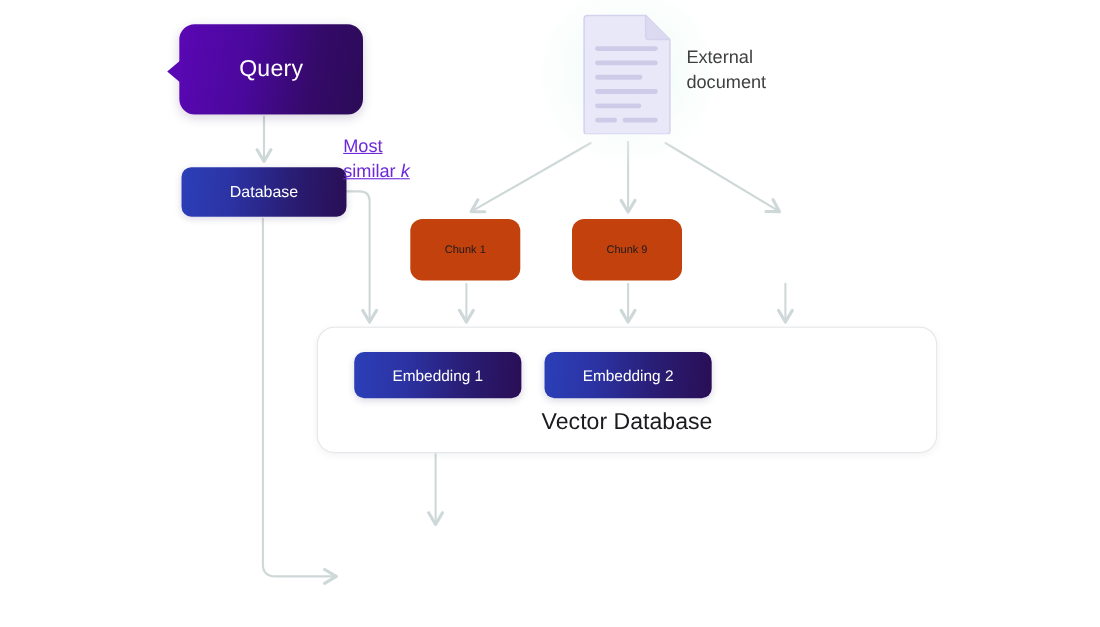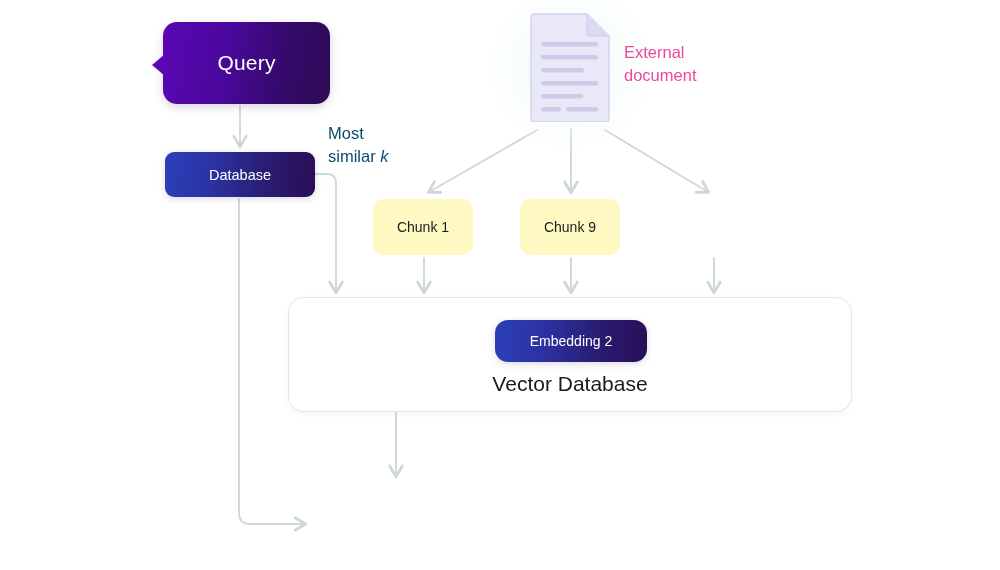--- a/index.html
+++ b/index.html
@@ -98,29 +98,29 @@
     height: 45px;
     font-size: 14.5px;
   }
   .embed-db {
     top: 320px;
     width: 152px;
     height: 42px;
     font-size: 14px;
   }
   #embedding-1 { left: 322px; }
-  #embedding-2 { left: 495px; border-radius: 13px; }
+  #embedding-2 { left: 495px; }
   #embedding-3 { left: 668px; }
 
   
   .chunk {
     border-radius: 11px;
-    background: #fef9c3;
+    background: #c2410c;
     color: #1b1b1f;
-    font-size: 14px;
+    font-size: 10px;
     top: 199px;
     width: 100px;
     height: 56px;
     z-index: 3;
   }
   #chunk-1 { left: 373px; }
   #chunk-2 { left: 520px; }
   #chunk-3 { left: 663px; }
 
   
@@ -164,35 +164,36 @@
     border-radius: 50%;
     background: radial-gradient(circle at 50% 50%, rgba(232,250,244,0.85) 0%, rgba(240,252,248,0.45) 45%, rgba(255,255,255,0) 72%);
     z-index: 1;
   }
   #doc-label {
     position: absolute;
     left: 624px;
     top: 41px;
     width: 140px;
     font-size: 16.5px;
-    color: #ec4899;
+    color: #404040;
     line-height: 1.38;
     white-space: pre-line;
     z-index: 3;
   }
 
   
   #most-similar-label {
     position: absolute;
-    left: 328px;
+    left: 312px;
     top: 122px;
     font-size: 16.5px;
-    color: #0c4a6e;
+    color: #6d28d9;
     line-height: 1.38;
     z-index: 3;
+    text-decoration: underline;
   }
   #most-similar-label .ital {
     font-style: italic;
   }
 </style>
 </head>
 <body>
 
 <div id="canvas">
 
@@ -261,18 +262,21 @@
   <div class="node chunk" id="chunk-1">
     <span>Chunk 1</span>
   </div>
   <div class="node chunk" id="chunk-2">
     <span>Chunk 9</span>
   </div>
 
   <div id="vector-db">
     <div id="vector-db-label">Vector Database</div>
   </div>
+  <div class="node embed embed-db" id="embedding-1">
+    <span>Embedding 1</span>
+  </div>
   <div class="node embed embed-db" id="embedding-2">
     <span>Embedding 2</span>
   </div>
 
 
 </div>
 
 </body></html>

